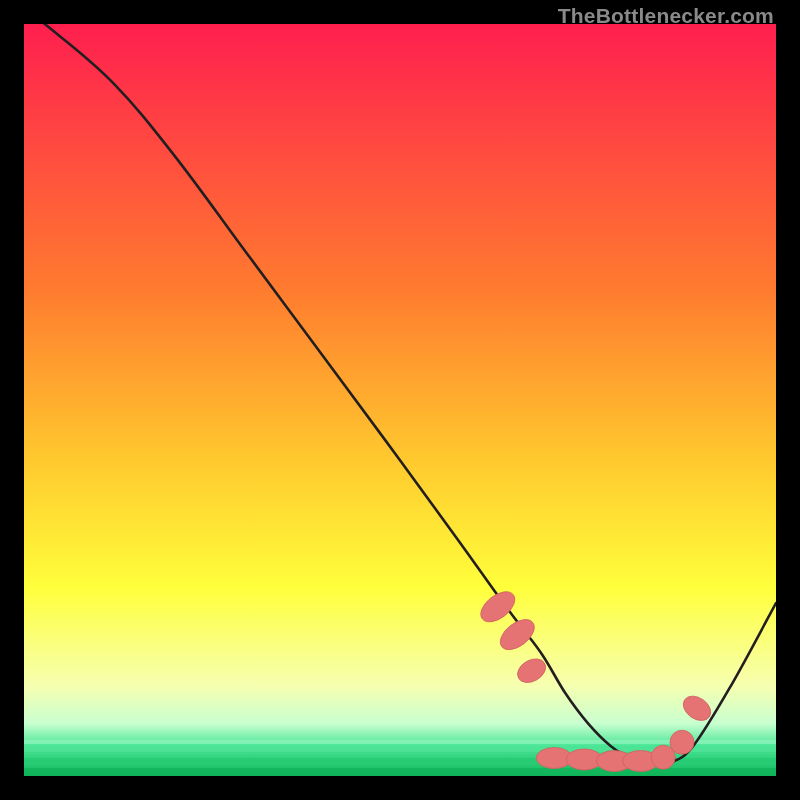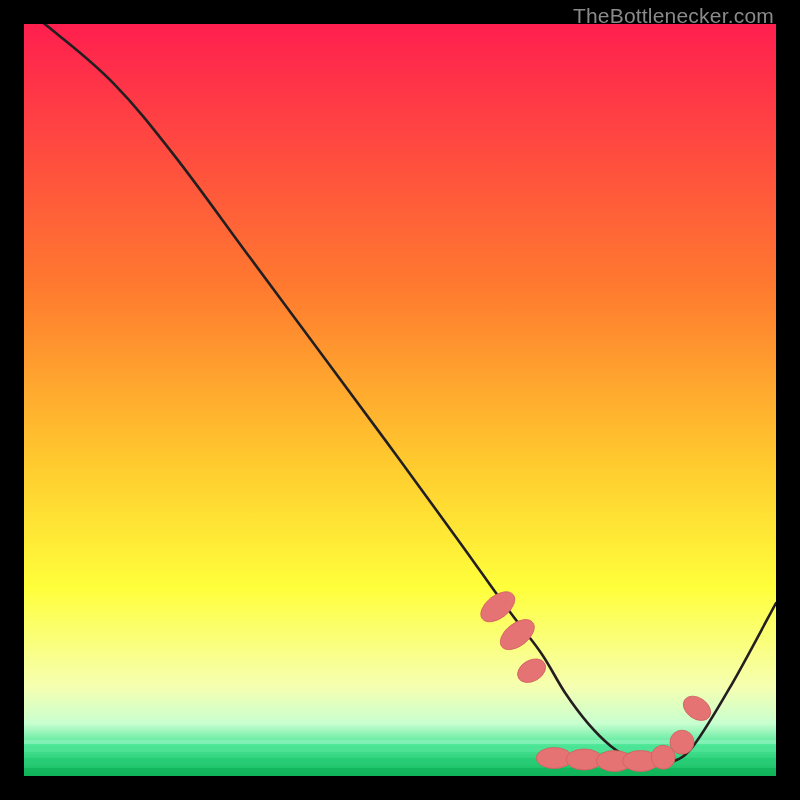--- a/index.html
+++ b/index.html
@@ -24,21 +24,21 @@
     top: 0;
     width: 752px;
     height: 752px;
   }
   .watermark {
     position: absolute;
     right: 26px;
     top: 4px;
     font-family: Arial, Helvetica, sans-serif;
     font-size: 21px;
-    font-weight: 400;
+    font-weight: 700;
     color: #8a8a8a;
     letter-spacing: 0.2px;
   }
   svg { display: block; }
 </style>
 </head>
 <body>
 
 <div class="frame">
   <svg class="plot" viewBox="0 0 752 752">

